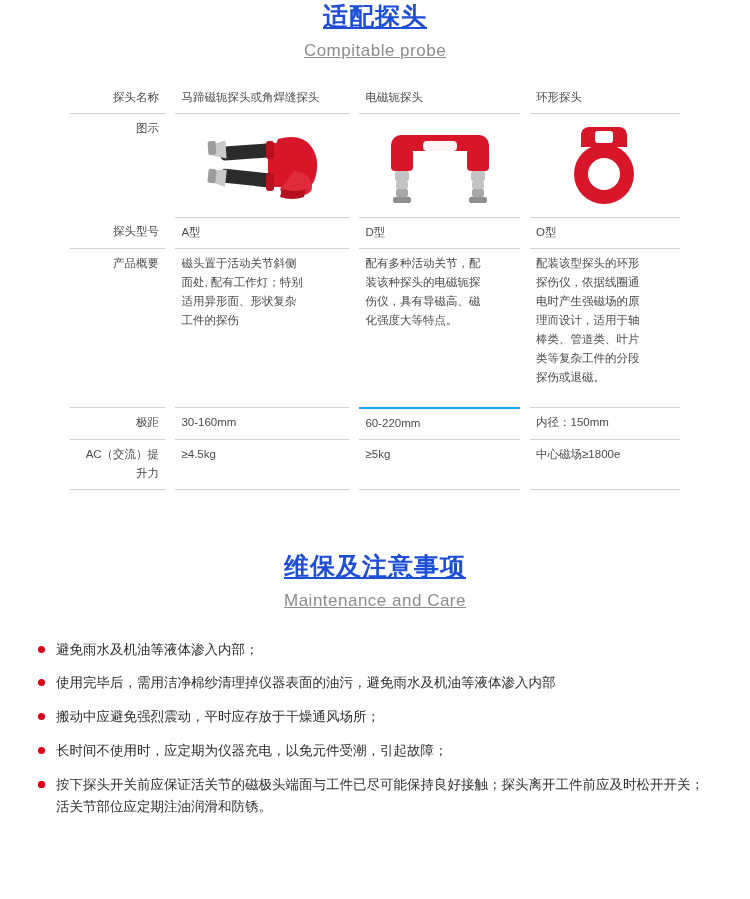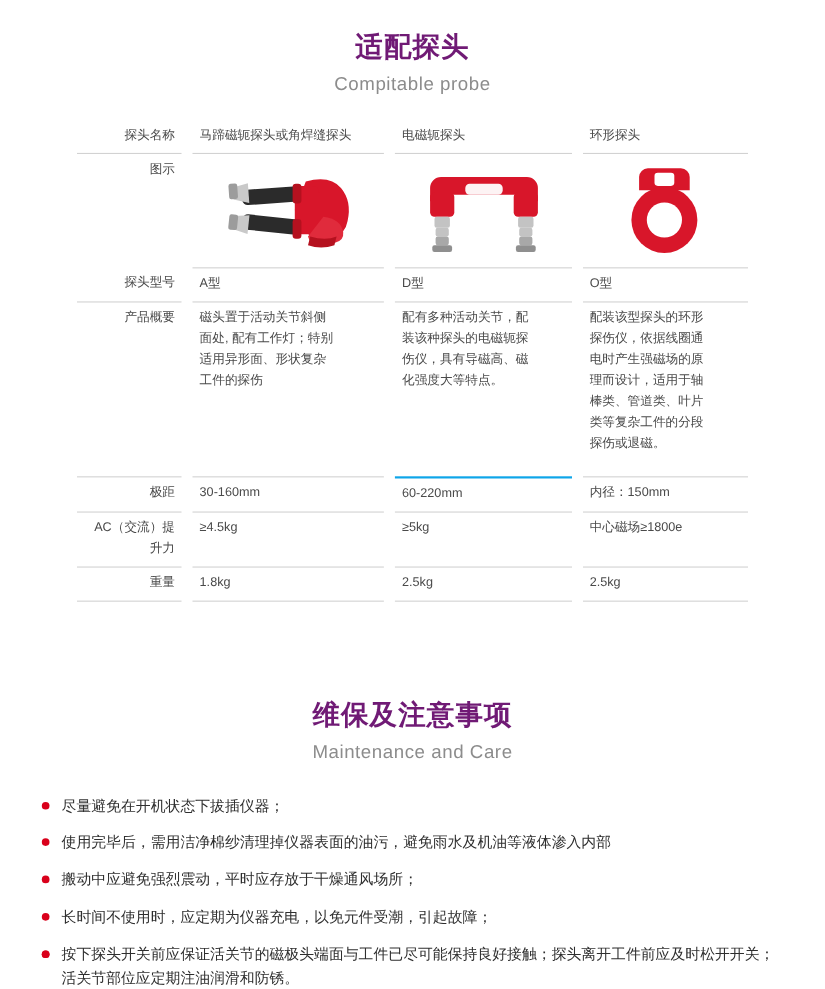--- a/index.html
+++ b/index.html
@@ -19,34 +19,35 @@
     width: 750px;
     min-height: 899px;
     box-sizing: border-box;
   }
 
   
   .section-head {
     text-align: center;
   }
   .section-title-cn {
-    color: #701a75;
+    color: #1d4ed8;
     font-size: 25px;
     font-weight: bold;
     letter-spacing: 1px;
     margin: 0;
-    padding-top: 26px;
+    text-decoration: underline;
   }
   .section-title-en {
     color: #8c8c8c;
     font-size: 17px;
     font-weight: normal;
     margin: 0;
     padding-top: 8px;
     letter-spacing: 0.5px;
+    text-decoration: underline;
   }
 
   
   .probe-table-wrap {
     padding: 22px 70px 14px 70px;
     box-sizing: border-box;
   }
   table.probe {
     width: 100%;
     border-collapse: collapse;
@@ -300,43 +301,34 @@
       <tr>
         <td class="label">AC（交流）提升力</td>
         <td class="spacer-col"></td>
         <td class="col">≥4.5kg</td>
         <td class="spacer-col"></td>
         <td class="col">≥5kg</td>
         <td class="spacer-col"></td>
         <td class="col">中心磁场≥1800e</td>
       </tr>
 
-      <tr>
-        <td class="label">重量</td>
-        <td class="spacer-col"></td>
-        <td class="col">1.8kg</td>
-        <td class="spacer-col"></td>
-        <td class="col">2.5kg</td>
-        <td class="spacer-col"></td>
-        <td class="col">2.5kg</td>
-      </tr>
     </tbody>
       </table>
   </div>
 
   <div class="spacer-block"></div>
 
   <div class="section-head">
     <div class="section-title-cn">维保及注意事项</div>
     <div class="section-title-en">Maintenance and Care</div>
   </div>
 
   <div class="maint-wrap">
     <ul class="maint">
-      <li><span class="bullet"></span><span>尽量避免在开机状态下拔插仪器；</span></li>
+      <li><span class="bullet"></span><span>避免雨水及机油等液体渗入内部；</span></li>
       <li><span class="bullet"></span><span>使用完毕后，需用洁净棉纱清理掉仪器表面的油污，避免雨水及机油等液体渗入内部</span></li>
       <li><span class="bullet"></span><span>搬动中应避免强烈震动，平时应存放于干燥通风场所；</span></li>
       <li><span class="bullet"></span><span>长时间不使用时，应定期为仪器充电，以免元件受潮，引起故障；</span></li>
       <li><span class="bullet"></span></li>
       <li><span class="bullet"></span><span>按下探头开关前应保证活关节的磁极头端面与工件已尽可能保持良好接触；探头离开工件前应及时松开开关；活关节部位应定期注油润滑和防锈。</span></li>
 
     </ul>
   </div>
 
 </div>

